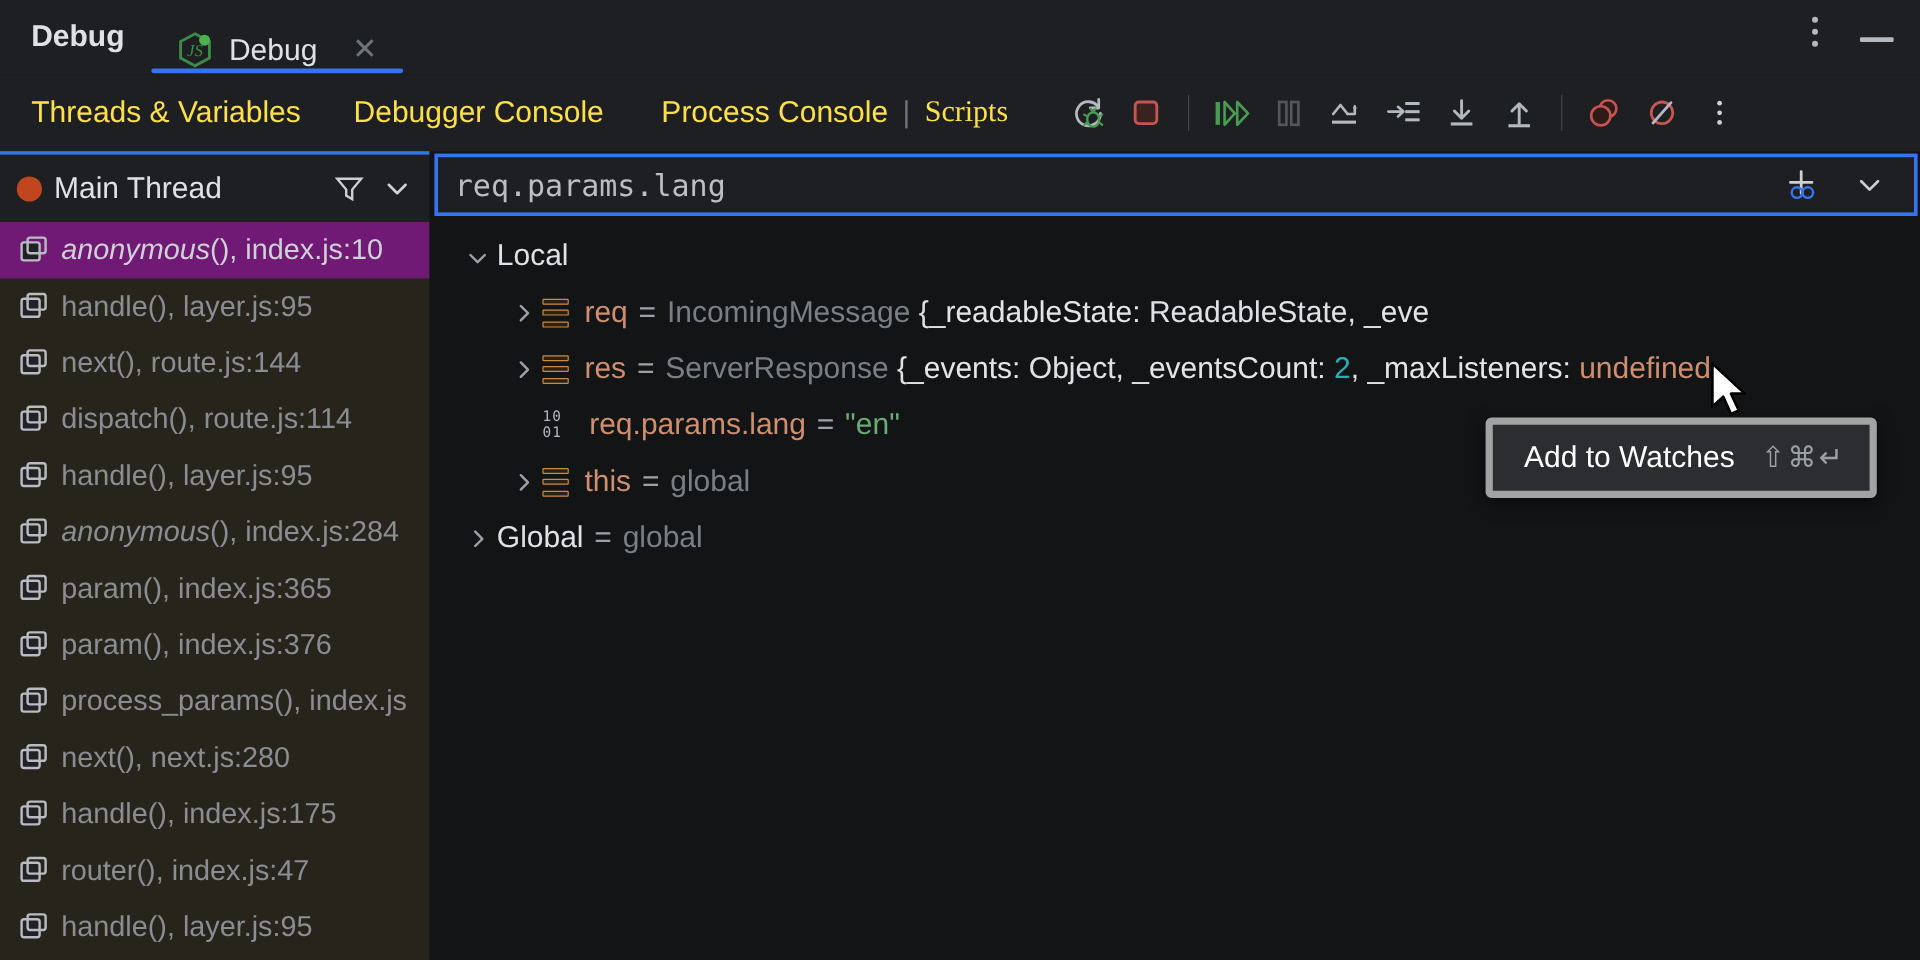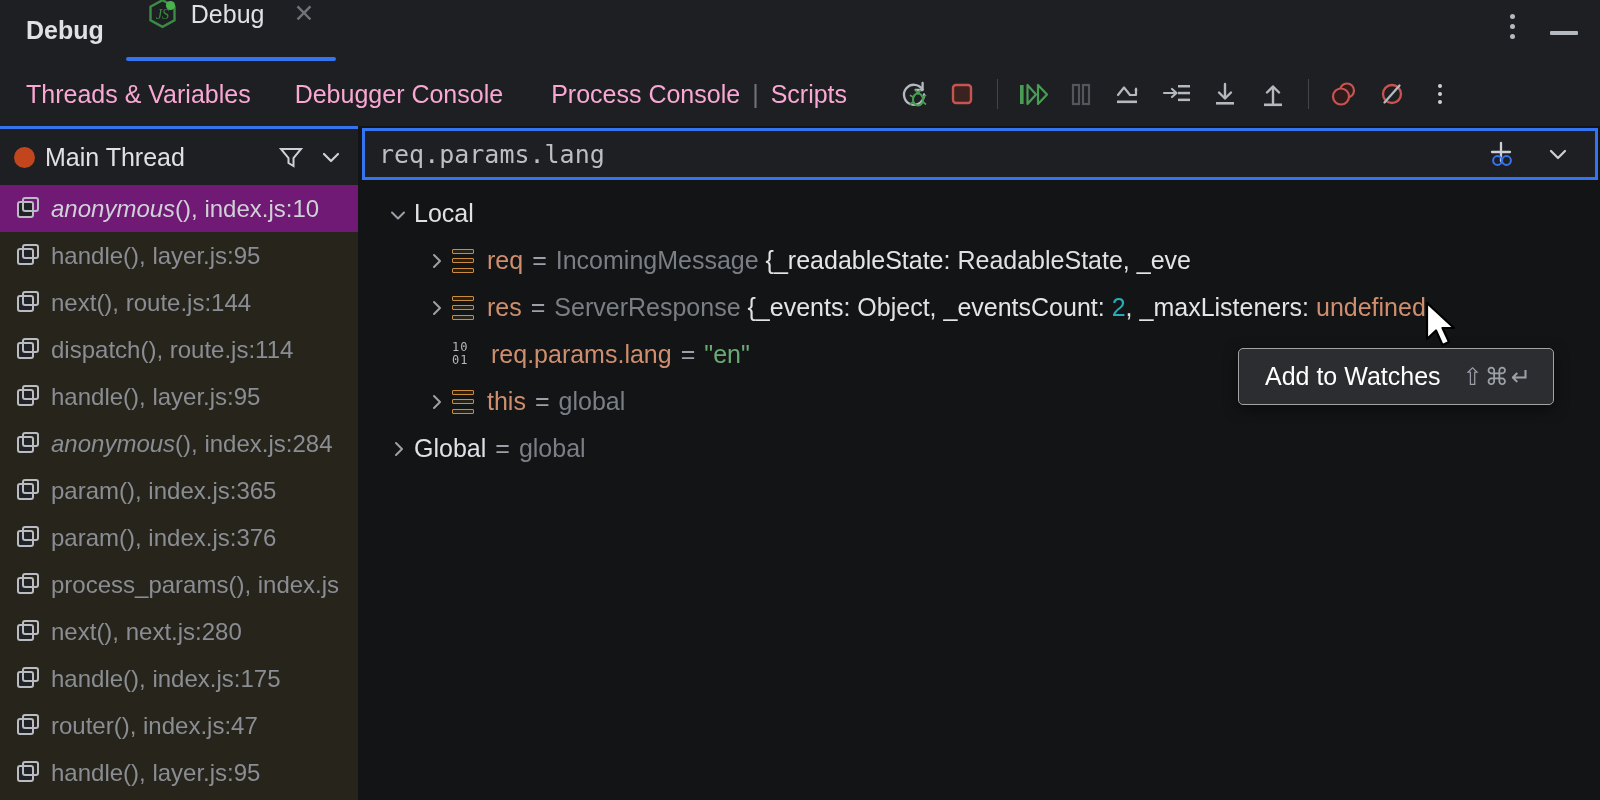--- a/index.html
+++ b/index.html
@@ -36,21 +36,21 @@
     display: flex;
     align-items: flex-end;
     margin-left: 22px;
     height: 100%;
   }
   .run-tab {
     position: relative;
     display: flex;
     align-items: center;
     gap: 13px;
-    padding: 0 22px 31px 22px;
+    padding: 0 22px 3px 22px;
     height: 100%;
     justify-content: center;
     flex-direction: row;
     align-items: flex-end;
   }
   .run-tab .tab-inner {
     display: flex;
     align-items: center;
     gap: 13px;
   }
@@ -97,33 +97,33 @@
   .toolbar-row {
     height: 64px;
     background: #1e1f22;
     display: flex;
     align-items: center;
     position: relative;
   }
   .view-tabs { display: flex; align-items: center; }
   .view-tab {
     font-size: 25px;
-    color: #f9a8d4;
+    color: #fde047;
     padding: 0 22px;
     white-space: nowrap;
   }
   .view-tab:first-child { padding-left: 26px; }
   .tab-sep {
     color: #6f737a;
     font-size: 25px;
     padding: 0 4px;
   }
   .tab-pair { display: flex; align-items: center; }
   .tab-pair .view-tab { padding-right: 8px; }
-  .tab-pair .view-tab.second { padding-left: 8px; padding-right: 22px; }
+  .tab-pair .view-tab.second { padding-left: 8px; padding-right: 22px; font-family: Liberation Serif, serif; }
 
   .tool-actions {
     display: flex;
     align-items: center;
     margin-left: 22px;
     gap: 2px;
   }
   .tb-btn {
     width: 46px; height: 46px;
     display: flex; align-items: center; justify-content: center;
@@ -301,21 +301,21 @@
   .tok-undef { color: #cf8e6d; }
   .tok-str { color: #6aab73; }
   .tok-gray { color: #7a7e85; }
 
   
   .tooltip {
     position: absolute;
     left: 1238px;
     top: 222px;
     background: #2b2d30;
-    border: 1px solid #a3a3a3;
+    border: 6px solid #a3a3a3;
     border-radius: 5px;
     padding: 13px 20px 13px 26px;
     display: flex;
     align-items: center;
     gap: 22px;
     box-shadow: 0 4px 14px rgba(0,0,0,0.5);
     z-index: 40;
   }
   .tooltip-label { font-size: 25px; color: #ffffff; white-space: nowrap; }
   .tooltip-shortcut { font-size: 24px; color: #9da0a8; letter-spacing: 2px; white-space: nowrap; }

